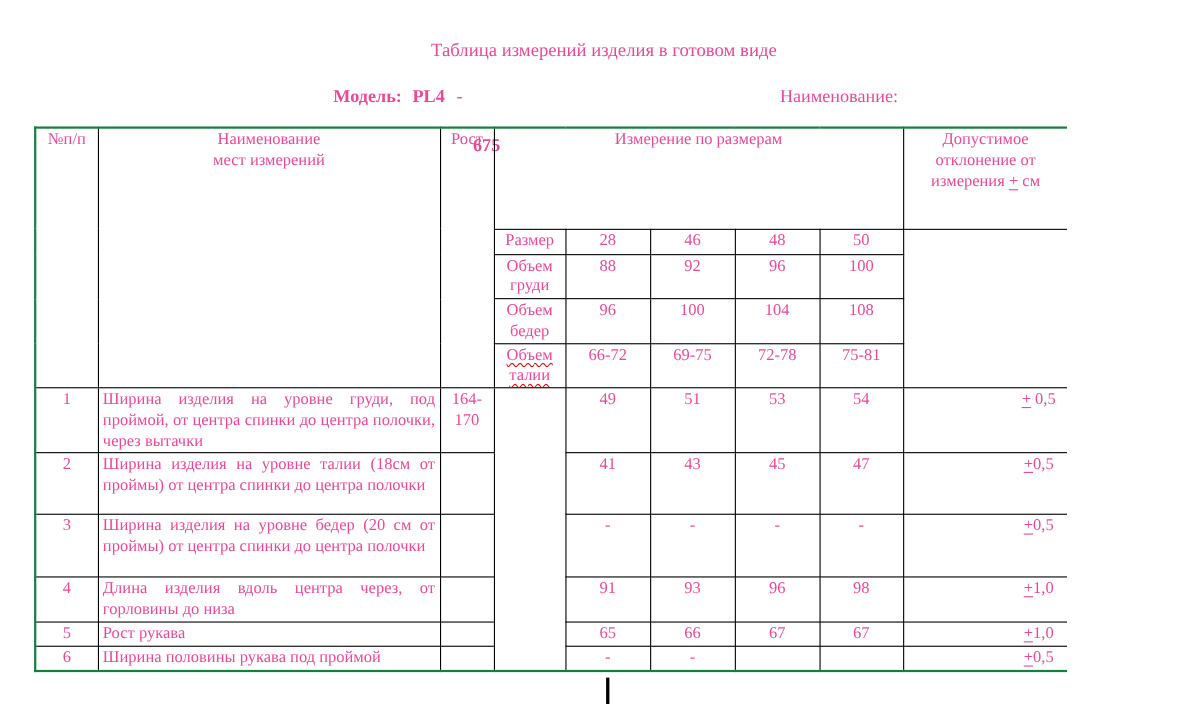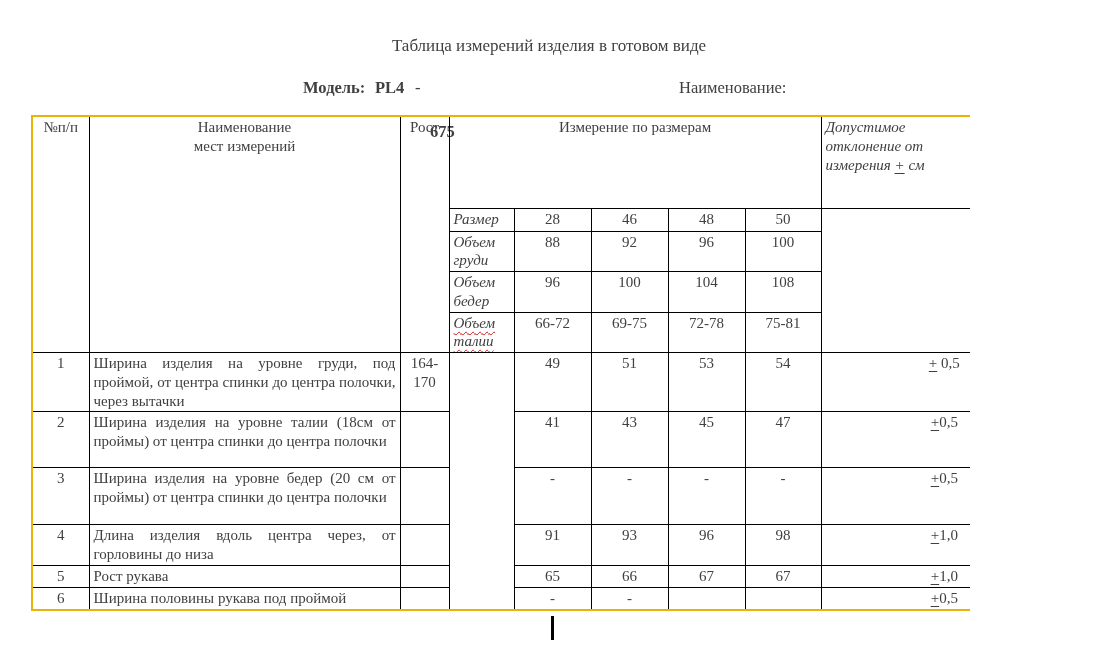--- a/index.html
+++ b/index.html
@@ -2,51 +2,51 @@
 <html><head>
 <meta charset="utf-8">
 <style>
   * { margin:0; padding:0; box-sizing:border-box; }
   html,body { background:#fff; }
   .page {
     position:relative;
     width:970px; height:659px;
     background:#ffffff;
     font-family:"Liberation Serif","DejaVu Serif",serif;
-    color:#404040;
+    color:#ec4899;
     overflow:hidden;
   }
   .doc-title {
     position:absolute; top:36px; left:31px; width:1036px;
     text-align:center; font-size:17px;
   }
   .model-line { position:absolute; top:78px; left:0; width:1094px; font-size:16.5px; }
   .model-label { position:absolute; left:303px; top:0;font-weight:bold; }
   .model-code  { position:absolute; left:375px; top:0; font-weight:bold; }
   .model-sep   { position:absolute; left:415px; top:0; }
   .model-num   { position:absolute; left:430px; top:0; font-weight:bold;margin-top:44px; }
-  .name-label  { position:absolute; left:679px; top:0; }
+  .name-label  { position:absolute; left:709px; top:0; }
 
   table.meas {
     position:absolute; left:31px; top:115px; width:1036px;
     border-collapse:collapse; table-layout:fixed;
-    border:2px solid #eab308;
+    border:2px solid #15803d;
   }
   table.meas td, table.meas th {
     border:1px solid #000;
     vertical-align:top;
     font-weight:normal;
     font-size:15px;
     line-height:1.25;
     padding:1px 4px 1px 4px;
     overflow:hidden;
     word-wrap:break-word;
   }
   .c { text-align:center; }
-  .l { text-align:left;font-style:italic; }
+  .l { text-align:center; }
   .j { text-align:justify; text-align-last:left;margin-top:28px; }
   u.pm { text-decoration:underline; text-underline-offset:3px; }
   .wavy {
     text-decoration:underline;
     text-decoration-style:wavy;
     text-decoration-color:#cc1414;
     text-decoration-thickness:1px;
     text-underline-offset:3px;
   }
   .caret {

